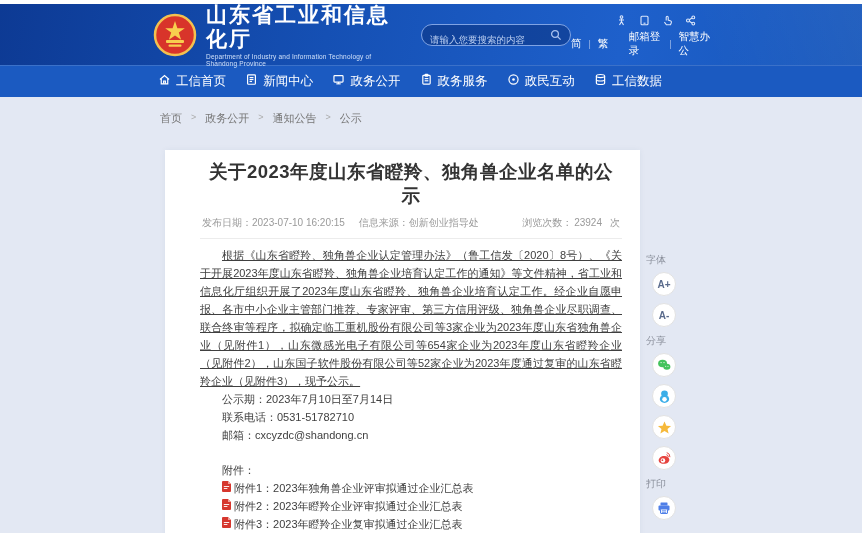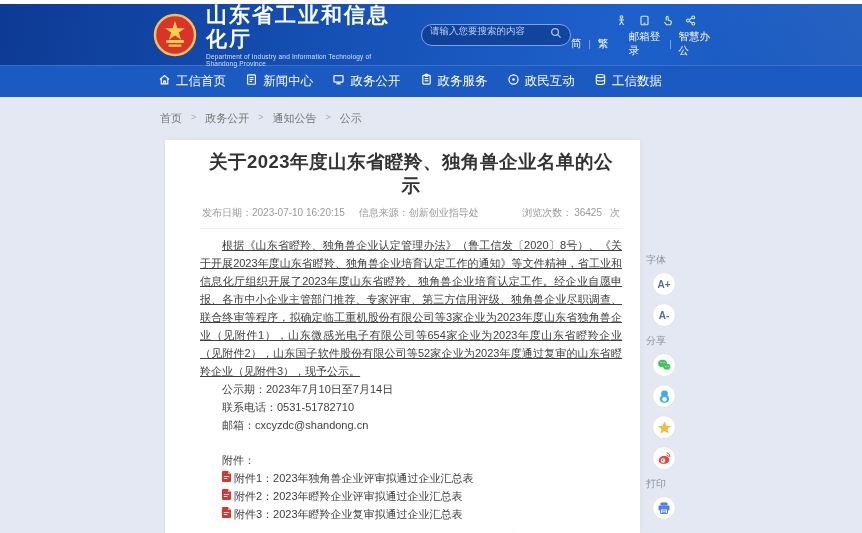--- a/index.html
+++ b/index.html
@@ -22,21 +22,21 @@
     pointer-events:none;
   }
   .brand { display:flex; align-items:center; }
   .emblem { width:44px; height:44px; flex:0 0 auto; }
   .titles { margin-left:9px; color:#fff; }
   .site-title { font-size:21px; font-weight:bold; letter-spacing:2px; line-height:24px; }
   .site-sub { font-size:6.5px; color:#cfe0fa; margin-top:2px; letter-spacing:.2px; }
   .search-pill {
     margin-left:18px; width:150px; height:22px; border-radius:11px;
     border:1px solid #7fa3e4; background:rgba(8,45,120,.5);
-    display:flex; align-items:flex-start; padding:0 8px;
+    display:flex; align-items:flex-end; padding:0 8px;
   }
   .search-pill input {
     flex:1; border:none; outline:none; background:transparent;
     font-size:9.5px; color:#d7e4fb; font-family:inherit; min-width:0;
   }
   .search-pill input::placeholder { color:#b9cdf0; }
   .top-right { margin-left:auto; display:flex; flex-direction:column; align-items:flex-end; gap:4px; padding-top:4px; }
   .utility-icons { display:flex; gap:12px; padding-right:16px; }
   .utility-icons svg { display:block; }
   .top-links { display:flex; align-items:center; gap:7px; color:#ffffff; font-size:10.5px; }
@@ -46,21 +46,21 @@
   
   .mainnav {
     height:32px; background:#1b5ac1; border-top:1px solid rgba(255,255,255,.14);
     display:flex; align-items:center; justify-content:space-between;
     padding:0 200px 0 158px;
   }
   .nav-item { display:flex; align-items:flex-start; gap:5px; color:#fff; font-size:12.5px; cursor:pointer; white-space:nowrap; }
   .nav-item svg { display:block; }
 
   
-  .breadcrumb { padding:14px 0 16px 160px; font-size:11px; color:#777; height:43px; display:flex; gap:9px; align-items:flex-start; }
+  .breadcrumb { padding:14px 0 16px 160px; font-size:11px; color:#777; height:53px; display:flex; gap:9px; align-items:flex-start; }
   .breadcrumb .crumb { cursor:pointer; }
   .breadcrumb .bsep { color:#aaa; font-size:9px; padding-top:1px; }
 
   
   .card {
     margin-left:165px; width:475px; height:393px; background:#fff;
     padding:10px 18px 0 35px; box-shadow:0 0 6px rgba(40,60,110,.06);
     overflow:hidden;
   }
   .article-title { text-align:center; font-size:18.5px; font-weight:bold; color:#333; line-height:24px; margin-bottom:5px; letter-spacing:.5px; }
@@ -236,21 +236,21 @@
 </div>
 
 <main class="card" data-interactable="false">
   <h2 class="article-title" data-interactable="false">关于2023年度山东省瞪羚、独角兽企业名单的公示</h2>
 
   <div class="meta-row" data-interactable="false">
     <div class="meta-left" data-interactable="false">
       <span class="grp" data-interactable="false"><span data-interactable="false">发布日期：</span><span data-interactable="false">2023-07-10 16:20:15</span></span>
       <span class="grp" data-interactable="false"><span data-interactable="false">信息来源：</span><span data-interactable="false">创新创业指导处</span></span>
     </div>
-    <div class="meta-right" data-interactable="false"><span data-interactable="false">浏览次数：</span><span class="num" data-interactable="false">36425</span><span data-interactable="false">次</span></div>
+    <div class="meta-right" data-interactable="false"><span data-interactable="false">浏览次数：</span><span class="num" data-interactable="false">23924</span><span data-interactable="false">次</span></div>
   </div>
 
   <article class="article-body" data-interactable="false">
     <p class="para" data-interactable="false">根据《山东省瞪羚、独角兽企业认定管理办法》（鲁工信发〔2020〕8号）、《关于开展2023年度山东省瞪羚、独角兽企业培育认定工作的通知》等文件精神，省工业和信息化厅组织开展了2023年度山东省瞪羚、独角兽企业培育认定工作。经企业自愿申报、各市中小企业主管部门推荐、专家评审、第三方信用评级、独角兽企业尽职调查、联合终审等程序，拟确定临工重机股份有限公司等3家企业为2023年度山东省独角兽企业（见附件1），山东微感光电子有限公司等654家企业为2023年度山东省瞪羚企业（见附件2），山东国子软件股份有限公司等52家企业为2023年度通过复审的山东省瞪羚企业（见附件3），现予公示。</p>
     <p class="info-line" data-interactable="false">公示期：2023年7月10日至7月14日</p>
     <p class="info-line" data-interactable="false">联系电话：0531-51782710</p>
     <p class="info-line" data-interactable="false">邮箱：cxcyzdc@shandong.cn</p>
 
     <div class="attach-block" data-interactable="false">
       <div class="attach-label" data-interactable="false">附件：</div>

